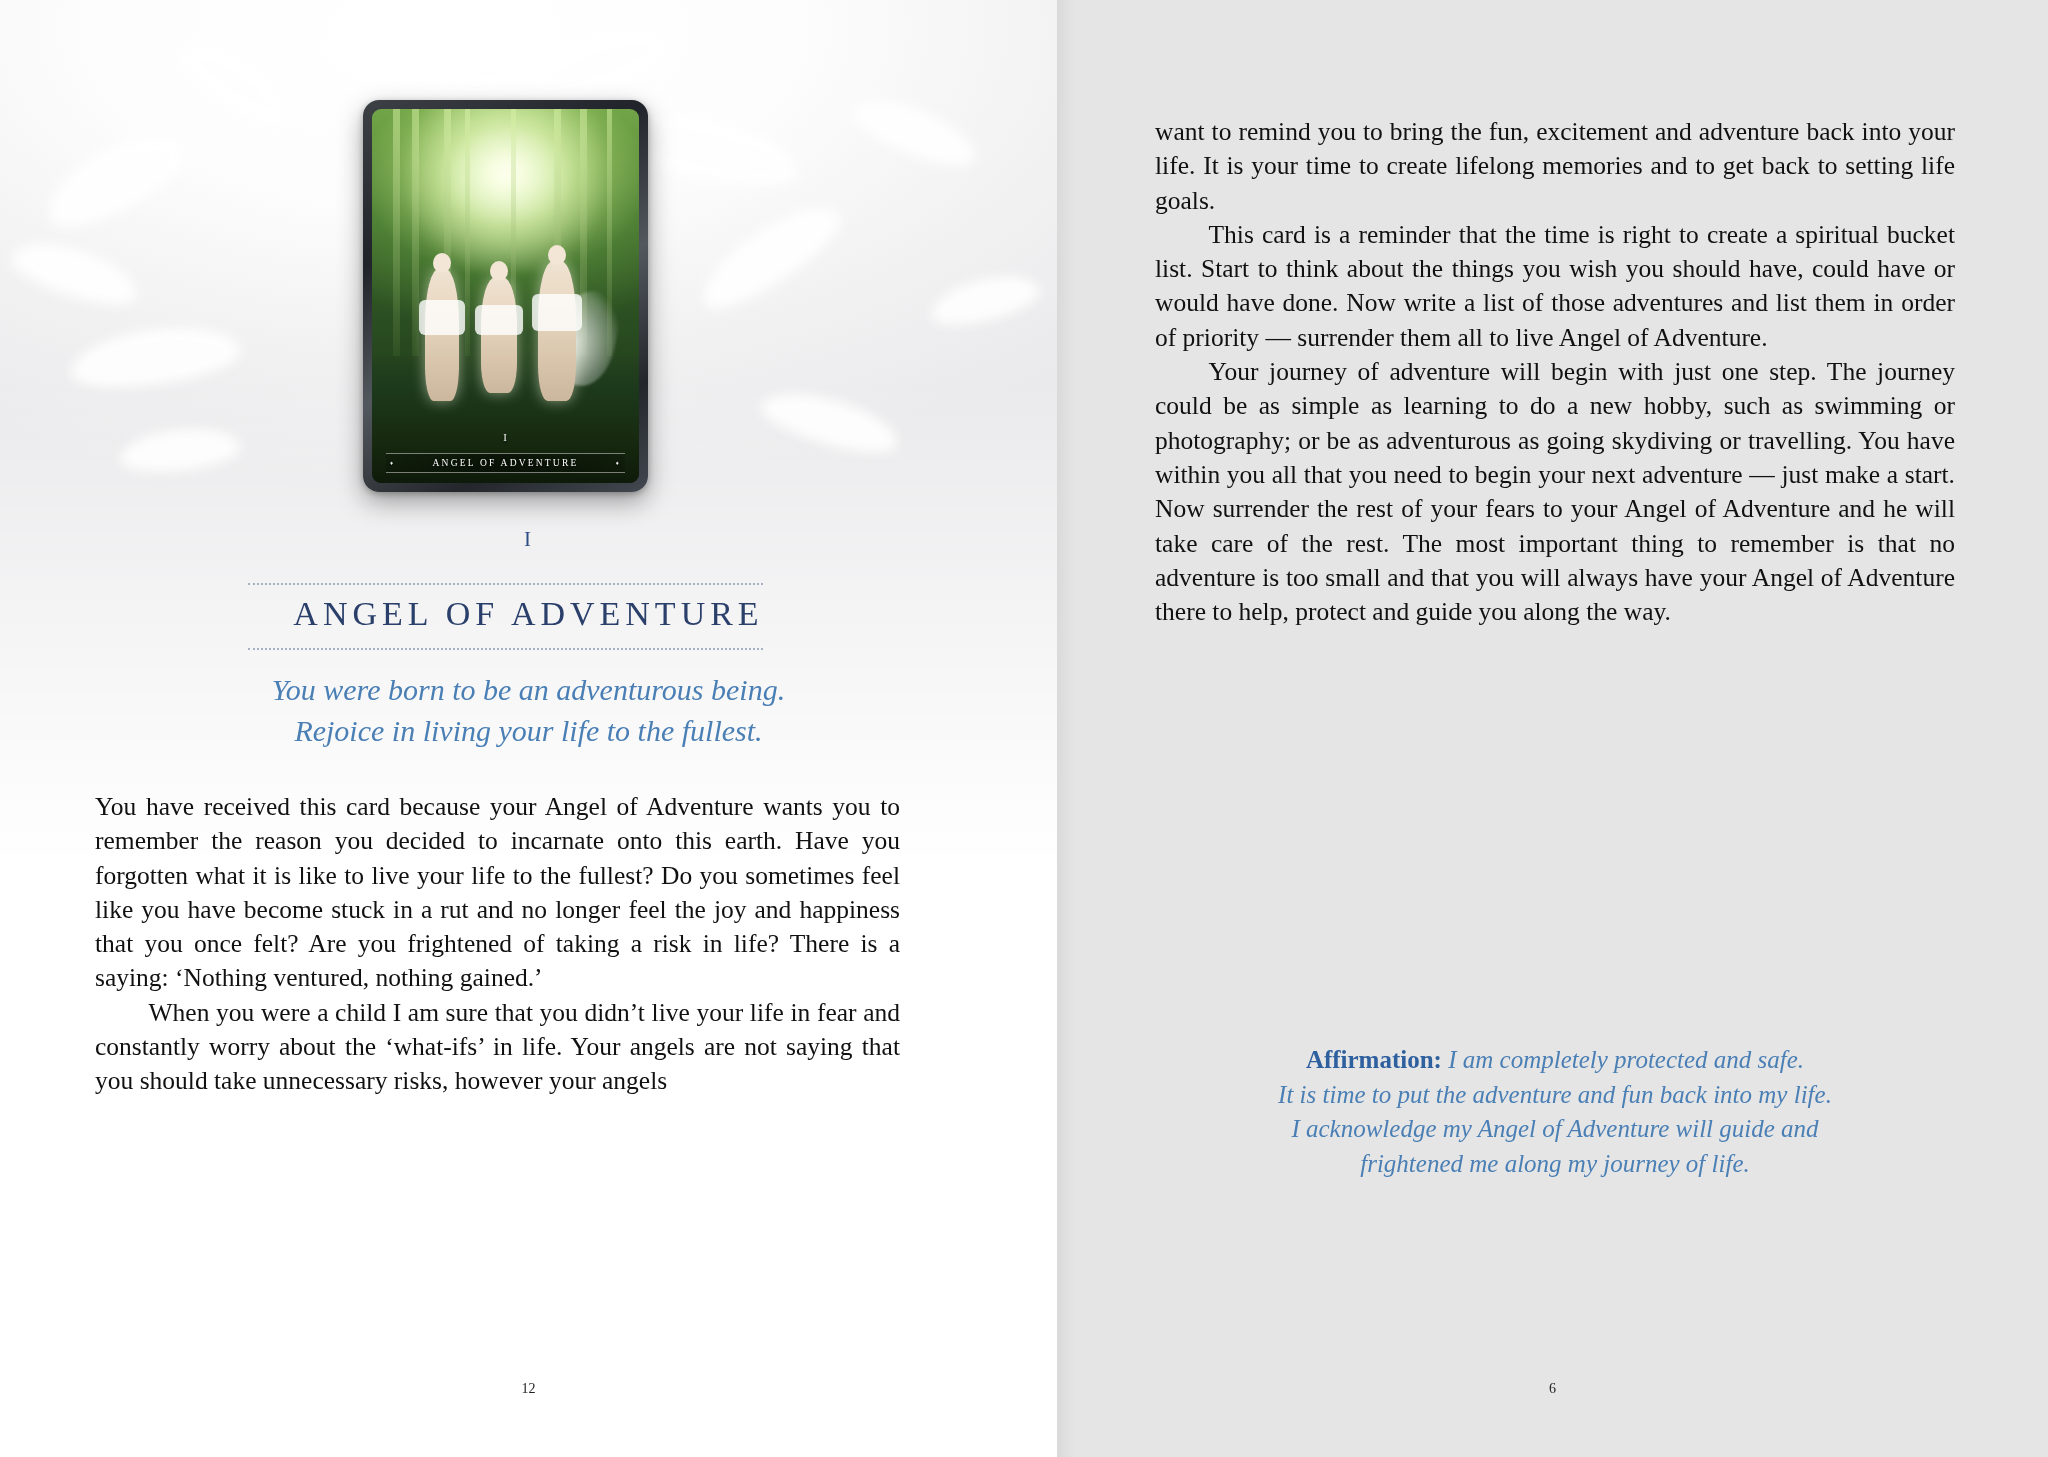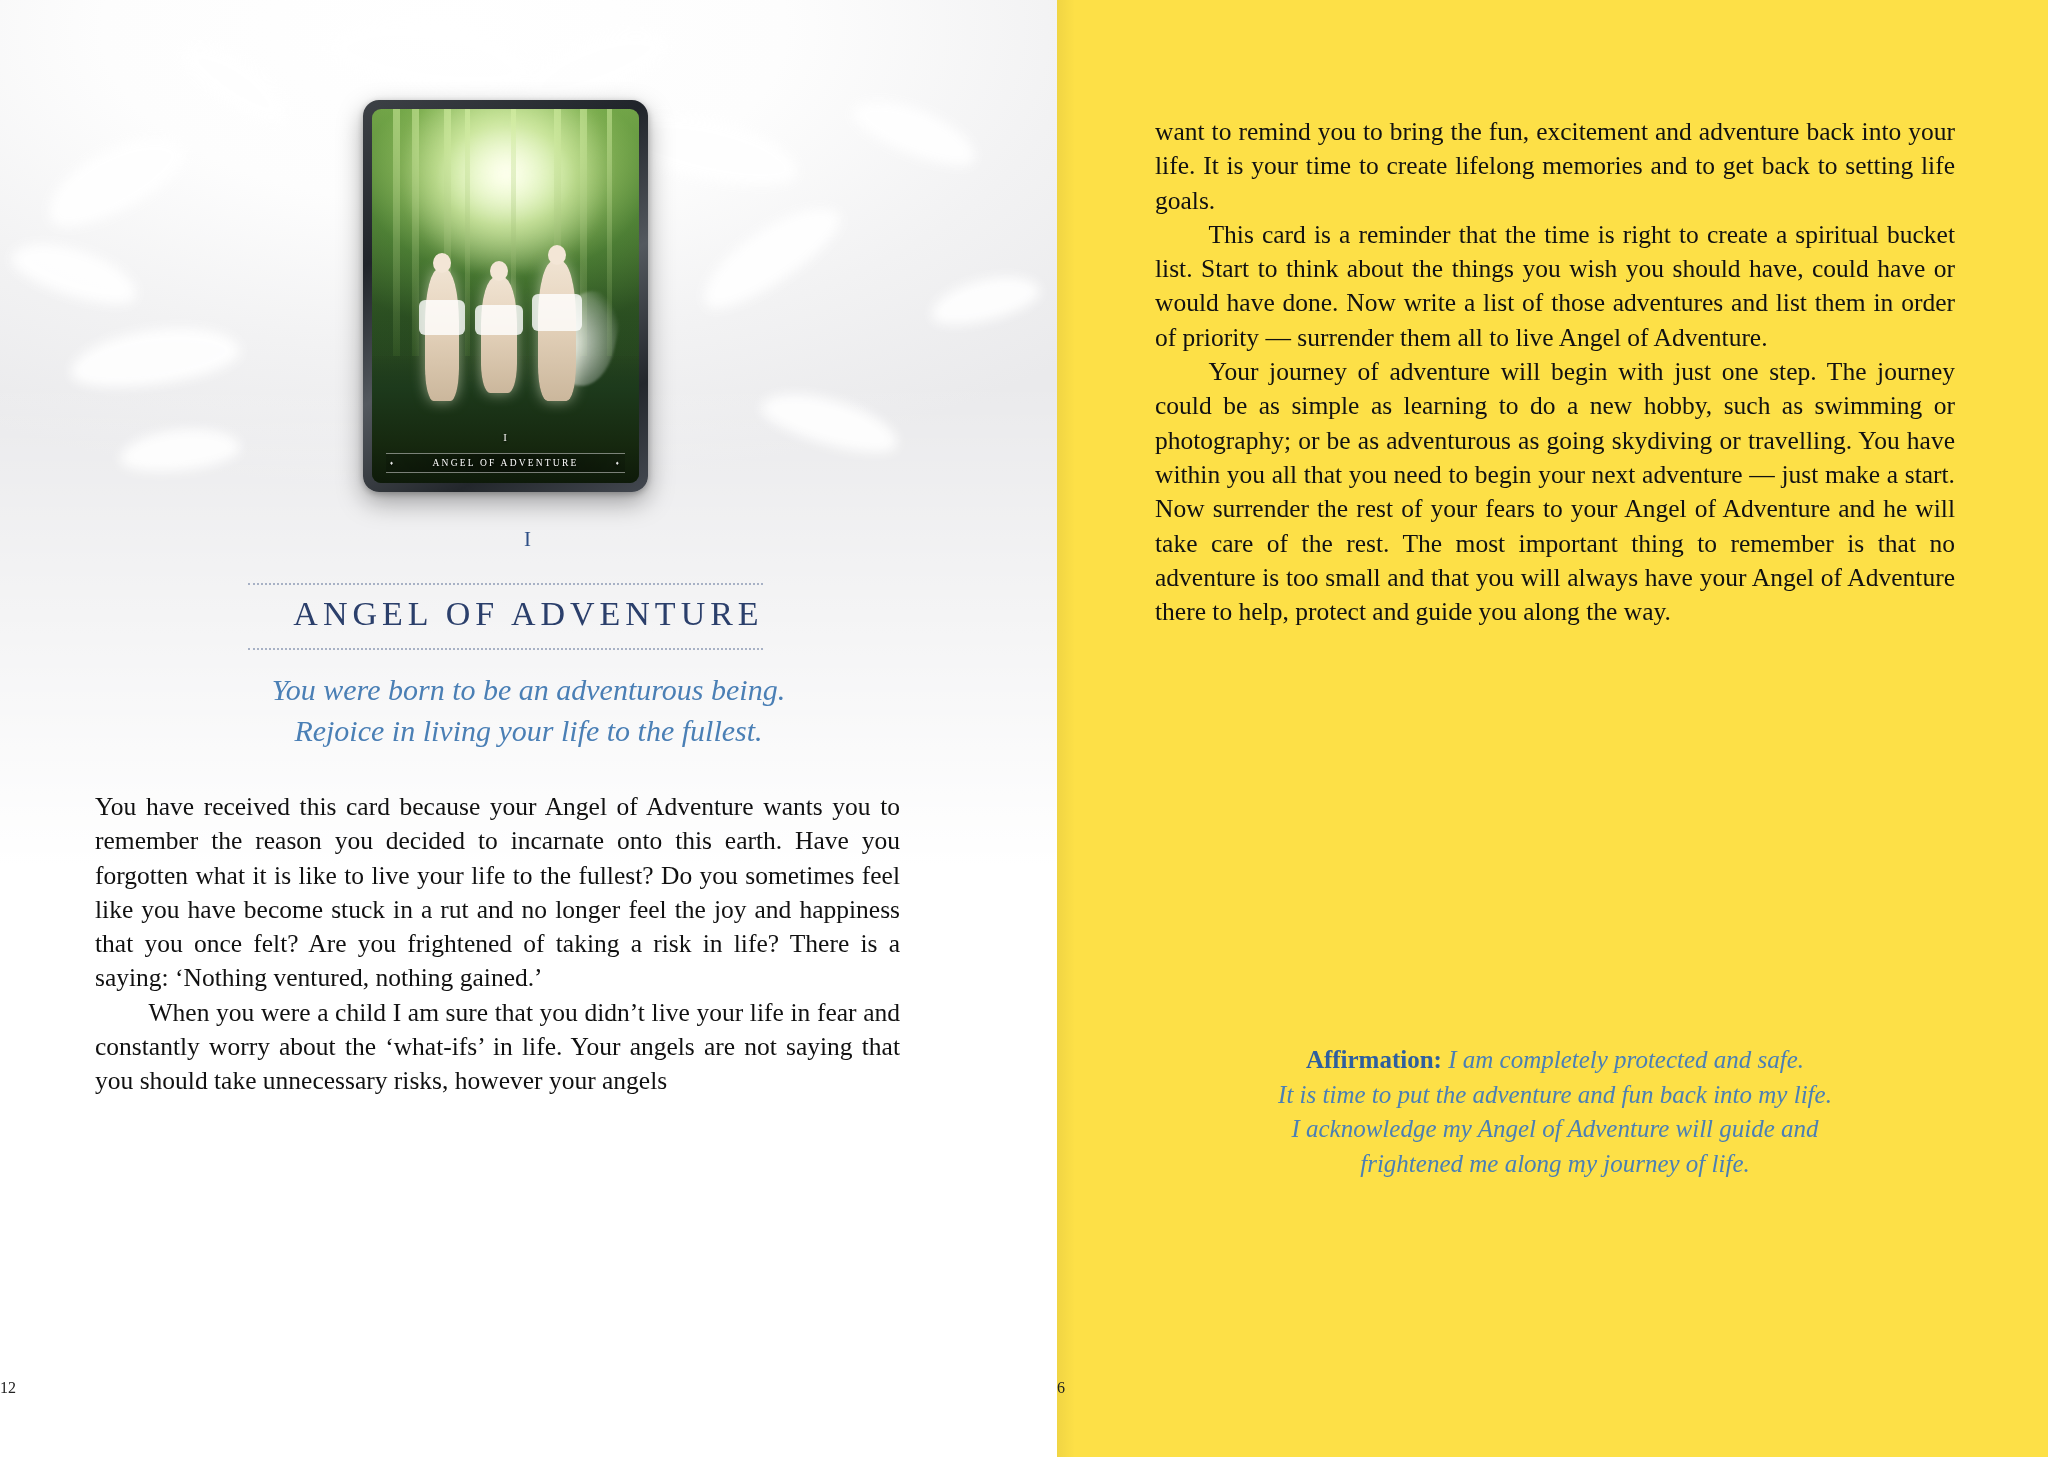--- a/index.html
+++ b/index.html
@@ -199,33 +199,33 @@
     text-align: justify;
     text-justify: inter-word;
   }
   .col p { margin: 0; }
   .col p.indent { text-indent: 2.1em; }
   .col-left  { left: 95px;  width: 805px; top: 790px; }
 
   .page-num {
     position: absolute;
     bottom: 60px;
-    text-align: left;
-    font-size: 16px;
+    text-align: center;
+    font-size: 14px;
     color: #222;
     width: 100%;
     left: 0;
   }
 
   
   .page-right {
     position: relative;
     width: 991px;
     height: 1457px;
-    background: #fde047;
+    background: #e5e5e5;
     overflow: hidden;
   }
   .col-right { left: 98px; width: 800px; top: 115px; }
   .affirmation {
     position: absolute;
     left: 98px; width: 800px; top: 1043px;
     text-align: center;
     color: #4a7fb5;
     font-style: italic;
     font-size: 25px;

